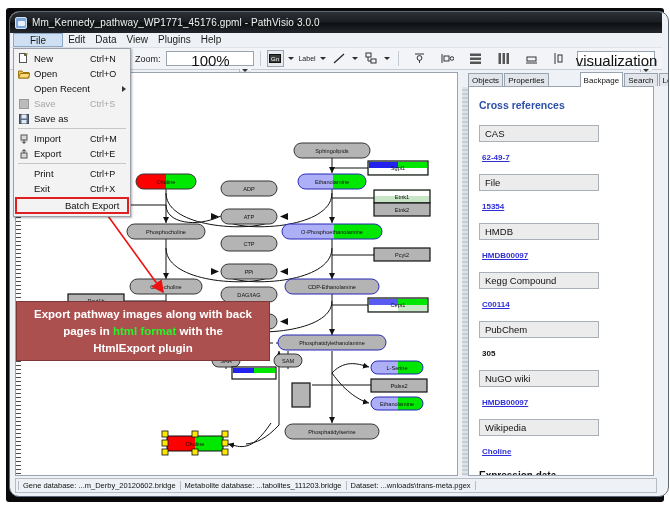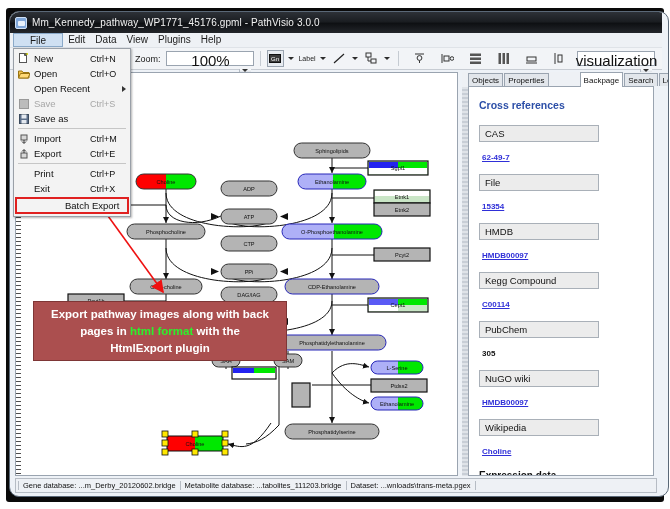--- a/index.html
+++ b/index.html
@@ -597,21 +597,21 @@
           <rect x="176" y="358" width="6" height="6"></rect>
           <rect x="206" y="358" width="6" height="6"></rect>
           <rect x="146" y="367" width="6" height="6"></rect>
           <rect x="206" y="367" width="6" height="6"></rect>
           <rect x="146" y="376" width="6" height="6"></rect>
           <rect x="176" y="376" width="6" height="6"></rect>
           <rect x="206" y="376" width="6" height="6"></rect>
         </g>
       </svg>
 
-      <div class="callout" style="left:17px; top:228px;">
+      <div class="callout" style="left:0; top:228px;">
         <div>Export pathway images along with back</div>
         <div>
           <span>pages in </span><span class="hl">html format</span><span> with the</span>
         </div>
         <div>HtmlExport plugin</div>
       </div>
     </div>
 
     <div class="side-panel">
       <div class="panel-scroll-l"></div>

